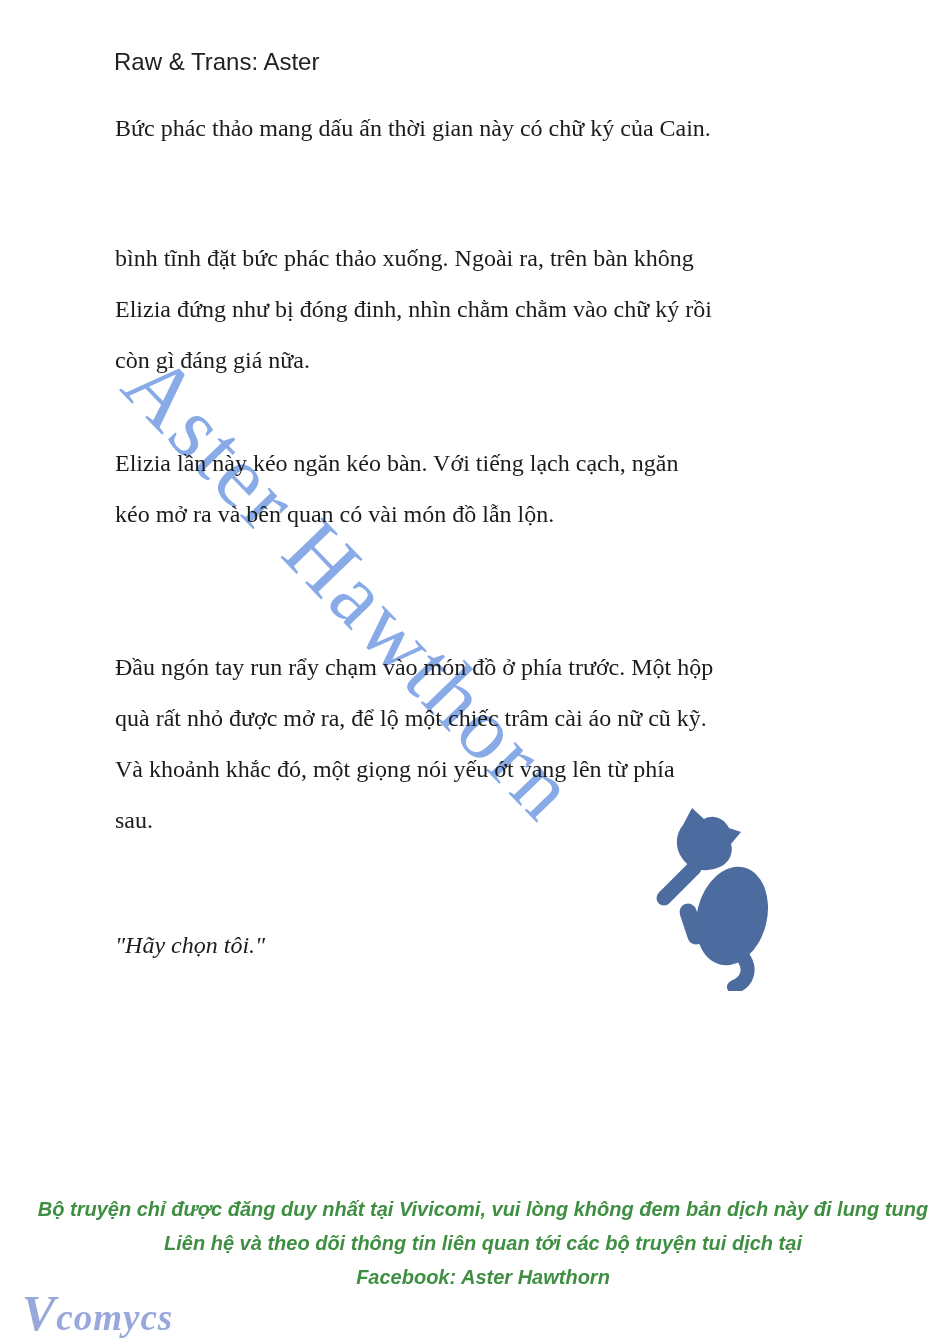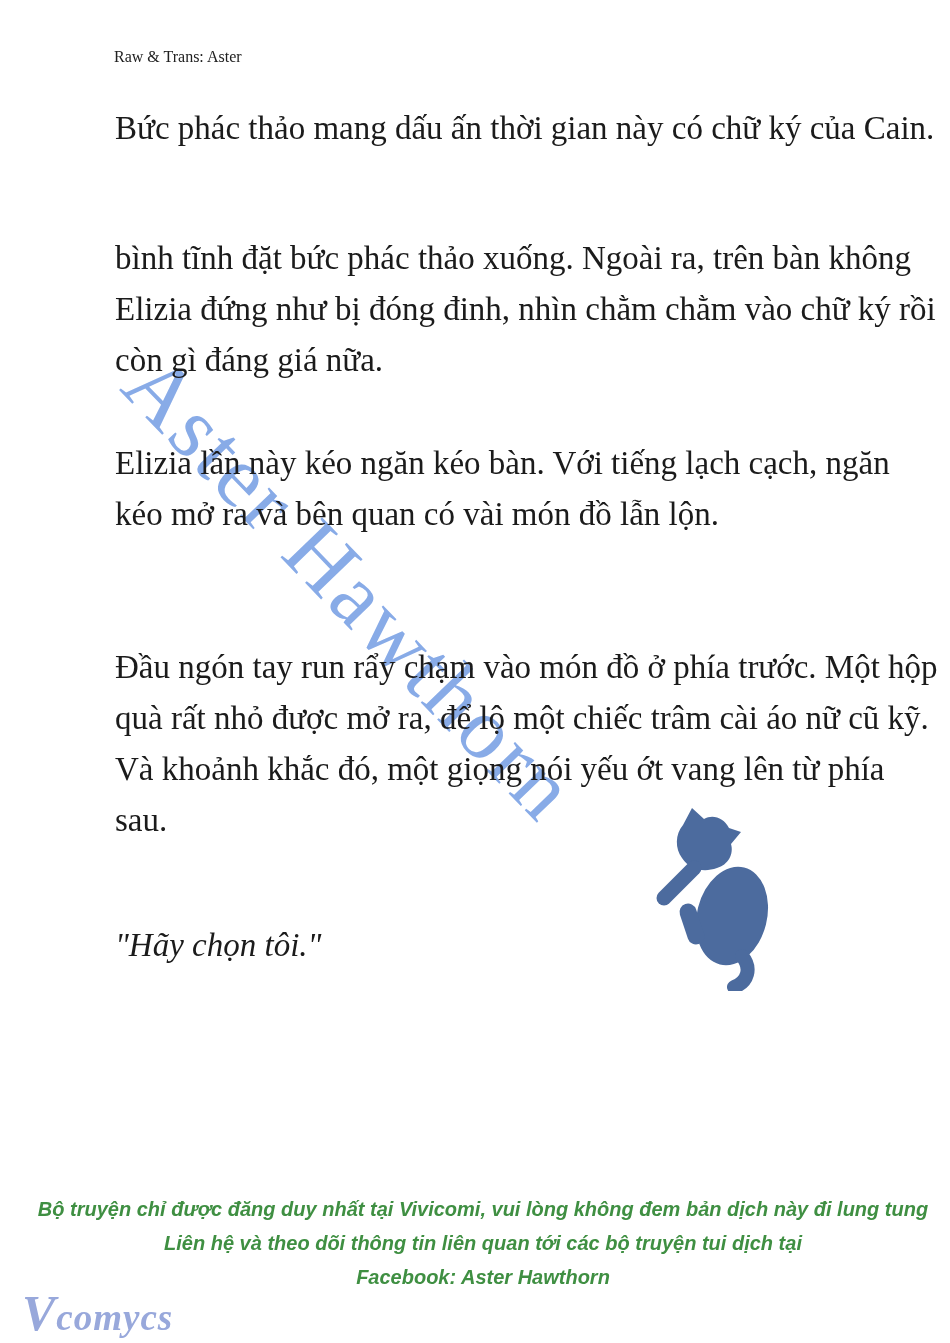--- a/index.html
+++ b/index.html
@@ -3,33 +3,33 @@
 <meta charset="utf-8">
 <style>
   html,body { margin:0; padding:0; background:#ffffff; }
   .page {
     position:relative; width:950px; height:1343px;
     background:#ffffff; overflow:hidden;
     font-family:"Liberation Serif", serif;
   }
   .credit {
     position:absolute; left:114px; top:48px;
-    font-family:Liberation Serif, serif;
-    font-size:16px; color:#212121; z-index:2; white-space:nowrap;
+    font-family:Liberation Sans, sans-serif;
+    font-size:24px; color:#212121; z-index:2; white-space:nowrap;
   }
   .watermark {
     position:absolute; left:176px; top:334px;
     font-family:"Liberation Serif", serif;
     font-size:88px; letter-spacing:3px; color:#7ea4e6; opacity:0.92;
     transform:rotate(46deg); transform-origin:0 0;
     white-space:nowrap; z-index:0; pointer-events:none;
   }
   .para {
     position:absolute; left:115px; z-index:1;
-    font-size:33px; line-height:51px; color:#1b1b1b; white-space:nowrap;
+    font-size:24px; line-height:51px; color:#1b1b1b; white-space:nowrap;
   }
   .para div { height:51px; }
   .quote { font-style:italic; }
   .cat { position:absolute; left:652px; top:806px; z-index:1; }
   .footer {
     position:absolute; left:8px; width:950px; top:1192px; text-align:center;
     font-family:"Liberation Sans", sans-serif;
     font-weight:bold; font-style:italic;
     font-size:20px; line-height:34px; color:#3f8f42; z-index:2;
   }

